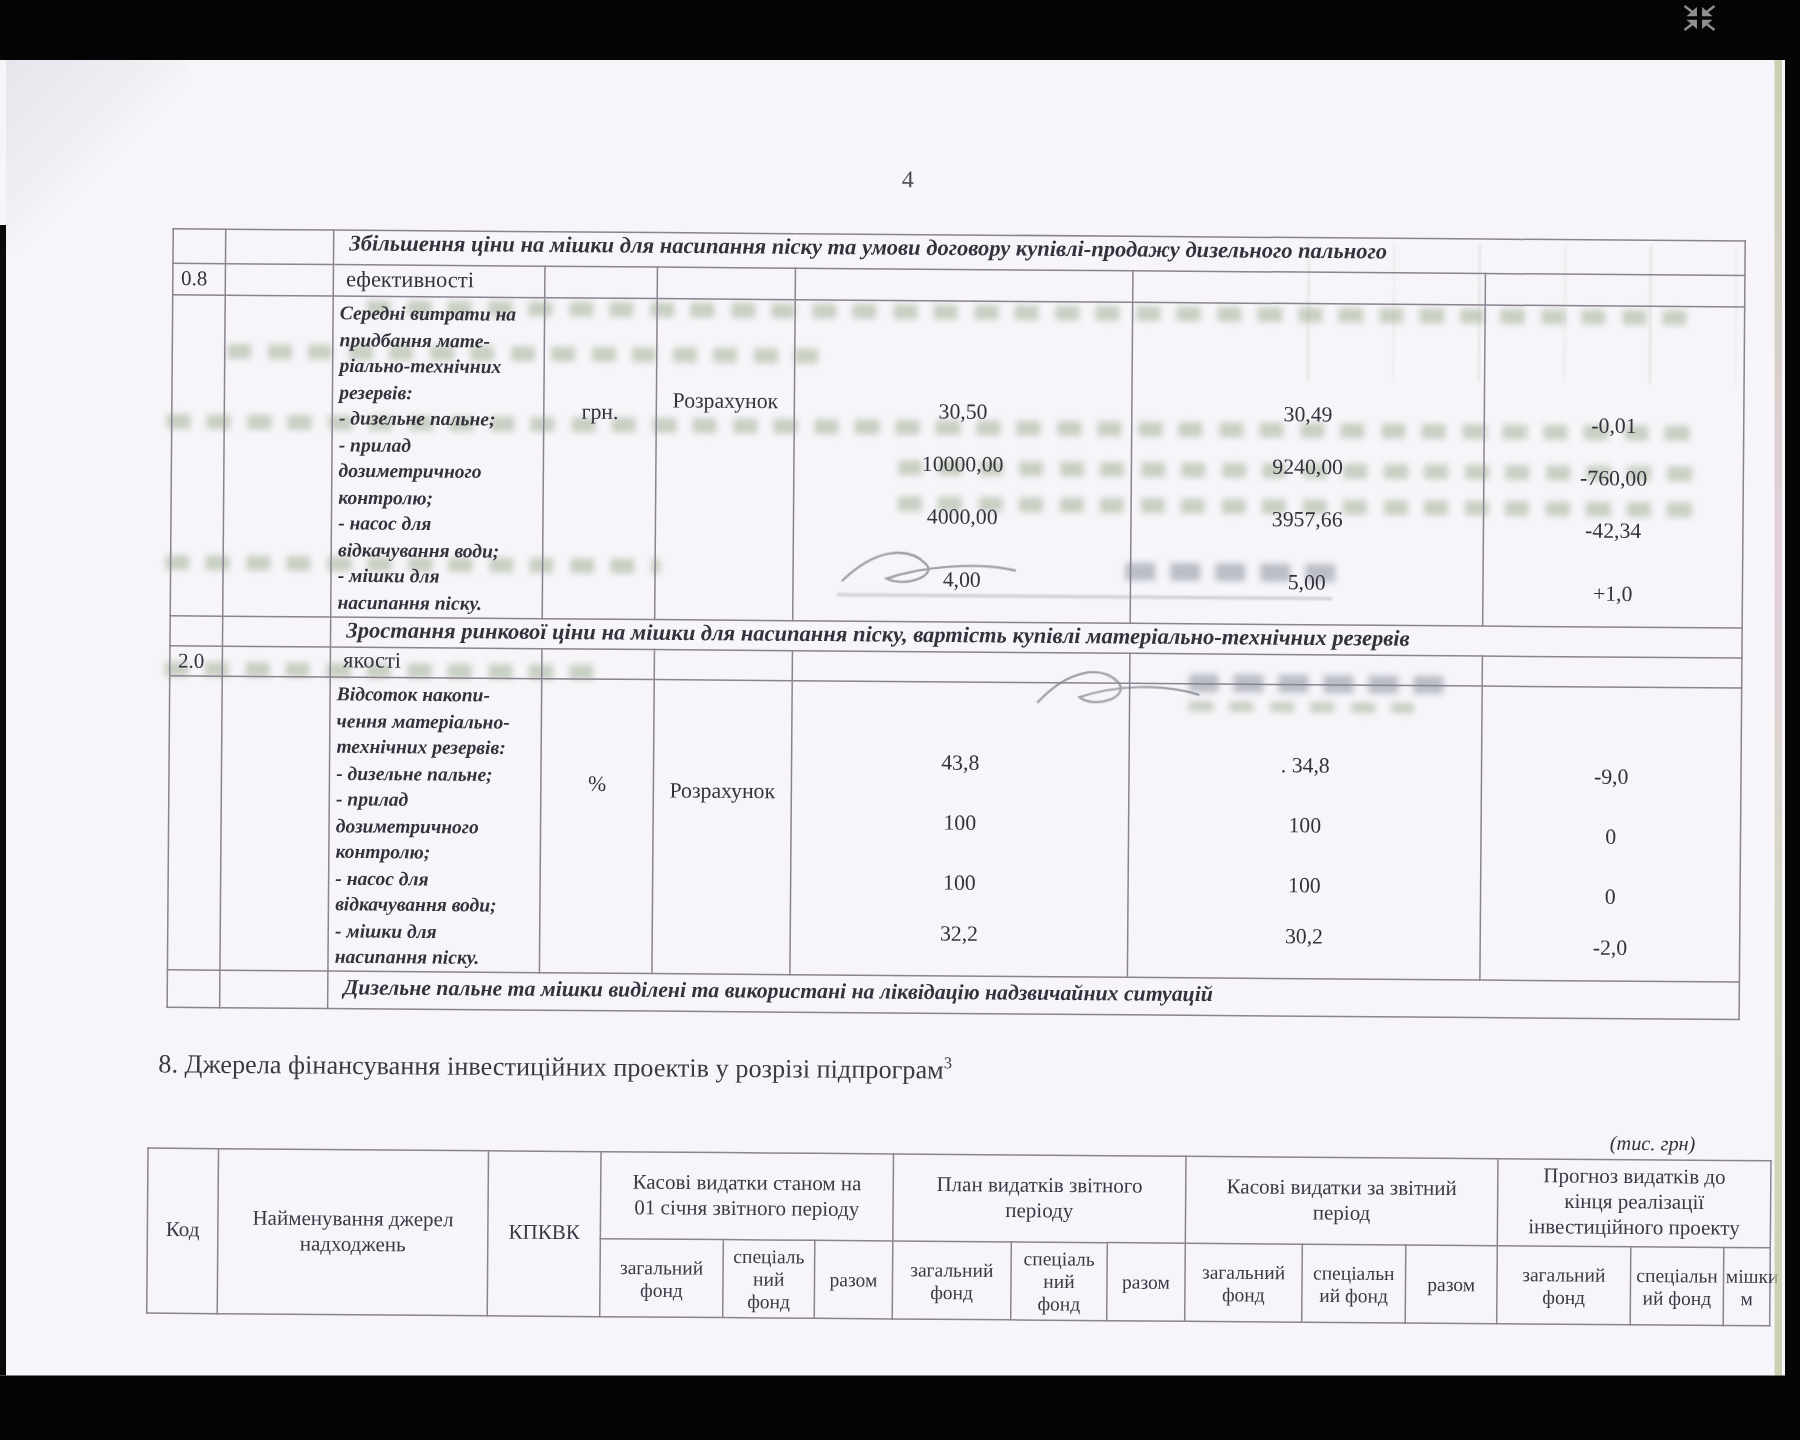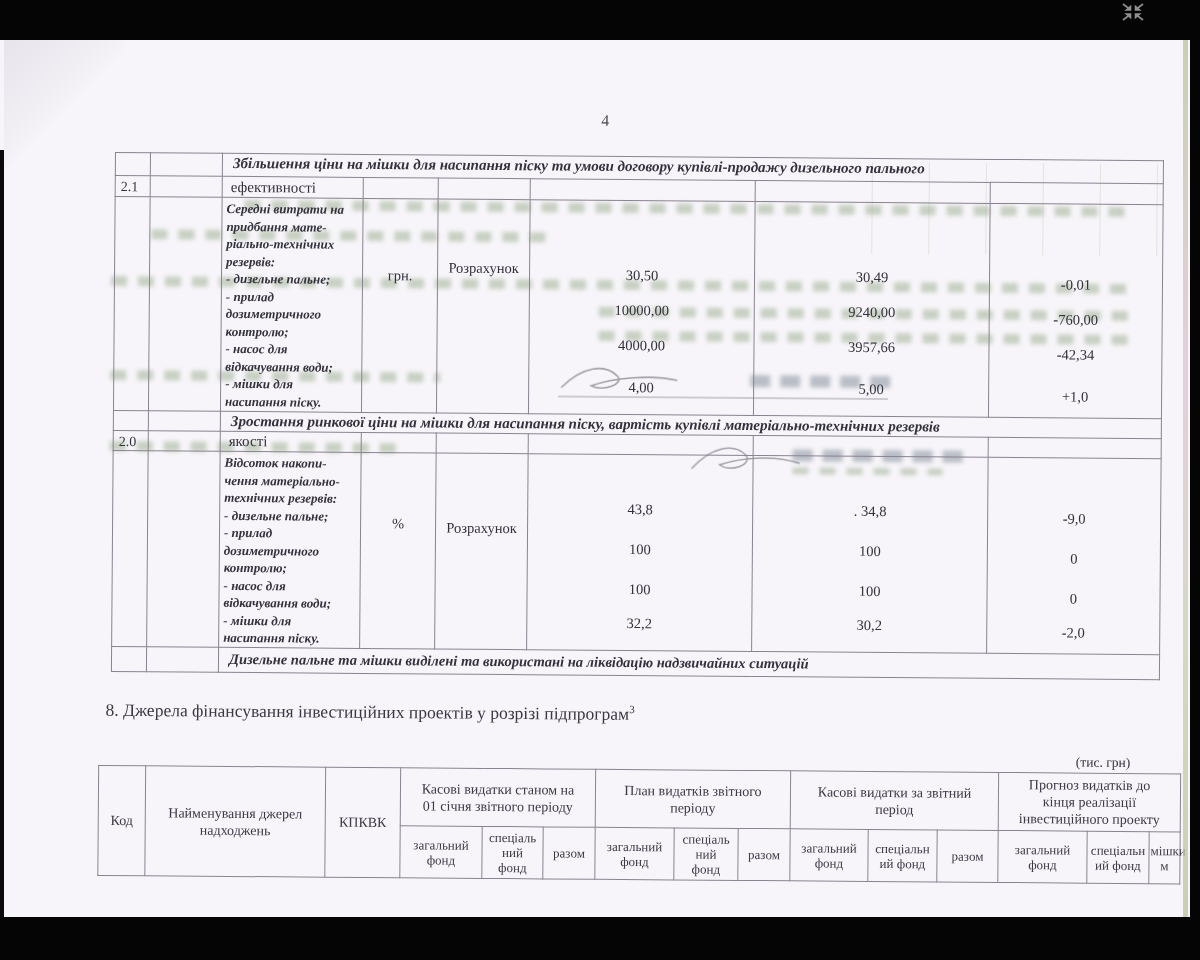--- a/index.html
+++ b/index.html
@@ -38,21 +38,21 @@
   .t1 .r3 .dev div:nth-child(1){margin-top:72px;}
   .t1 .r6 .vals div:nth-child(1){margin-top:46px;}
   .t1 .r6 .vals div:nth-child(2){margin-top:24px;}
   .t1 .r6 .vals div:nth-child(3){margin-top:24px;}
   .t1 .r6 .vals div:nth-child(4){margin-top:18px;}
   .t1 .r6 .dev div:nth-child(1){margin-top:52px;}
   .t1 .note{font-style:italic;font-weight:700;font-size:14.5px;padding:3px 0 0 10px;white-space:nowrap;}
   
   .h8{position:absolute;left:110px;top:699px;font-size:17.5px;color:#3a3843;}
   .h8 sup{font-size:11px;}
-  .tys{position:absolute;left:1035px;top:747px;width:100px;text-align:right;font-size:13.5px;}
+  .tys{position:absolute;left:1035px;top:747px;width:100px;text-align:right;font-size:13.5px;font-style:italic;}
   
   .t2{position:absolute;left:103px;top:765px;width:1082px;border-collapse:collapse;table-layout:fixed;color:#3b3945;}
   .t2 td{border:1px solid #8a8391;text-align:center;vertical-align:middle;font-size:14px;
          line-height:17px;white-space:pre-line;padding:1px;}
   .t2 .sub{font-size:13px;line-height:15px;}
   
   .bl{position:absolute;filter:blur(2px);opacity:.5;pointer-events:none;}
   .bl-t{height:10px;background:repeating-linear-gradient(90deg,#99ab8d 0 16px,rgba(0,0,0,0) 16px 27px);}
   .bl-d{height:12px;background:repeating-linear-gradient(90deg,#6f7b8a 0 20px,rgba(0,0,0,0) 20px 30px);opacity:.45;}
   .bl-grid{position:absolute;left:872px;top:156px;width:286px;height:92px;opacity:.45;filter:blur(.6px);
@@ -101,21 +101,21 @@
           <col style="width:235px">
           <col style="width:173px">
       </colgroup>
       <tbody>
           <tr style="height:23px">
         <td></td>
         <td></td>
         <td class="ghdr" colspan="6">Збільшення ціни на мішки для насипання піску та умови договору купівлі-продажу дизельного пального</td>
       </tr>
       <tr style="height:21px">
-        <td class="idx">2.1</td>
+        <td class="idx">0.8</td>
         <td></td>
         <td class="lbl">ефективності</td>
         <td></td>
             <td></td>
         <td></td>
             <td></td>
         <td></td>
       </tr>
       <tr class="r3" style="height:214px">
         <td></td>

